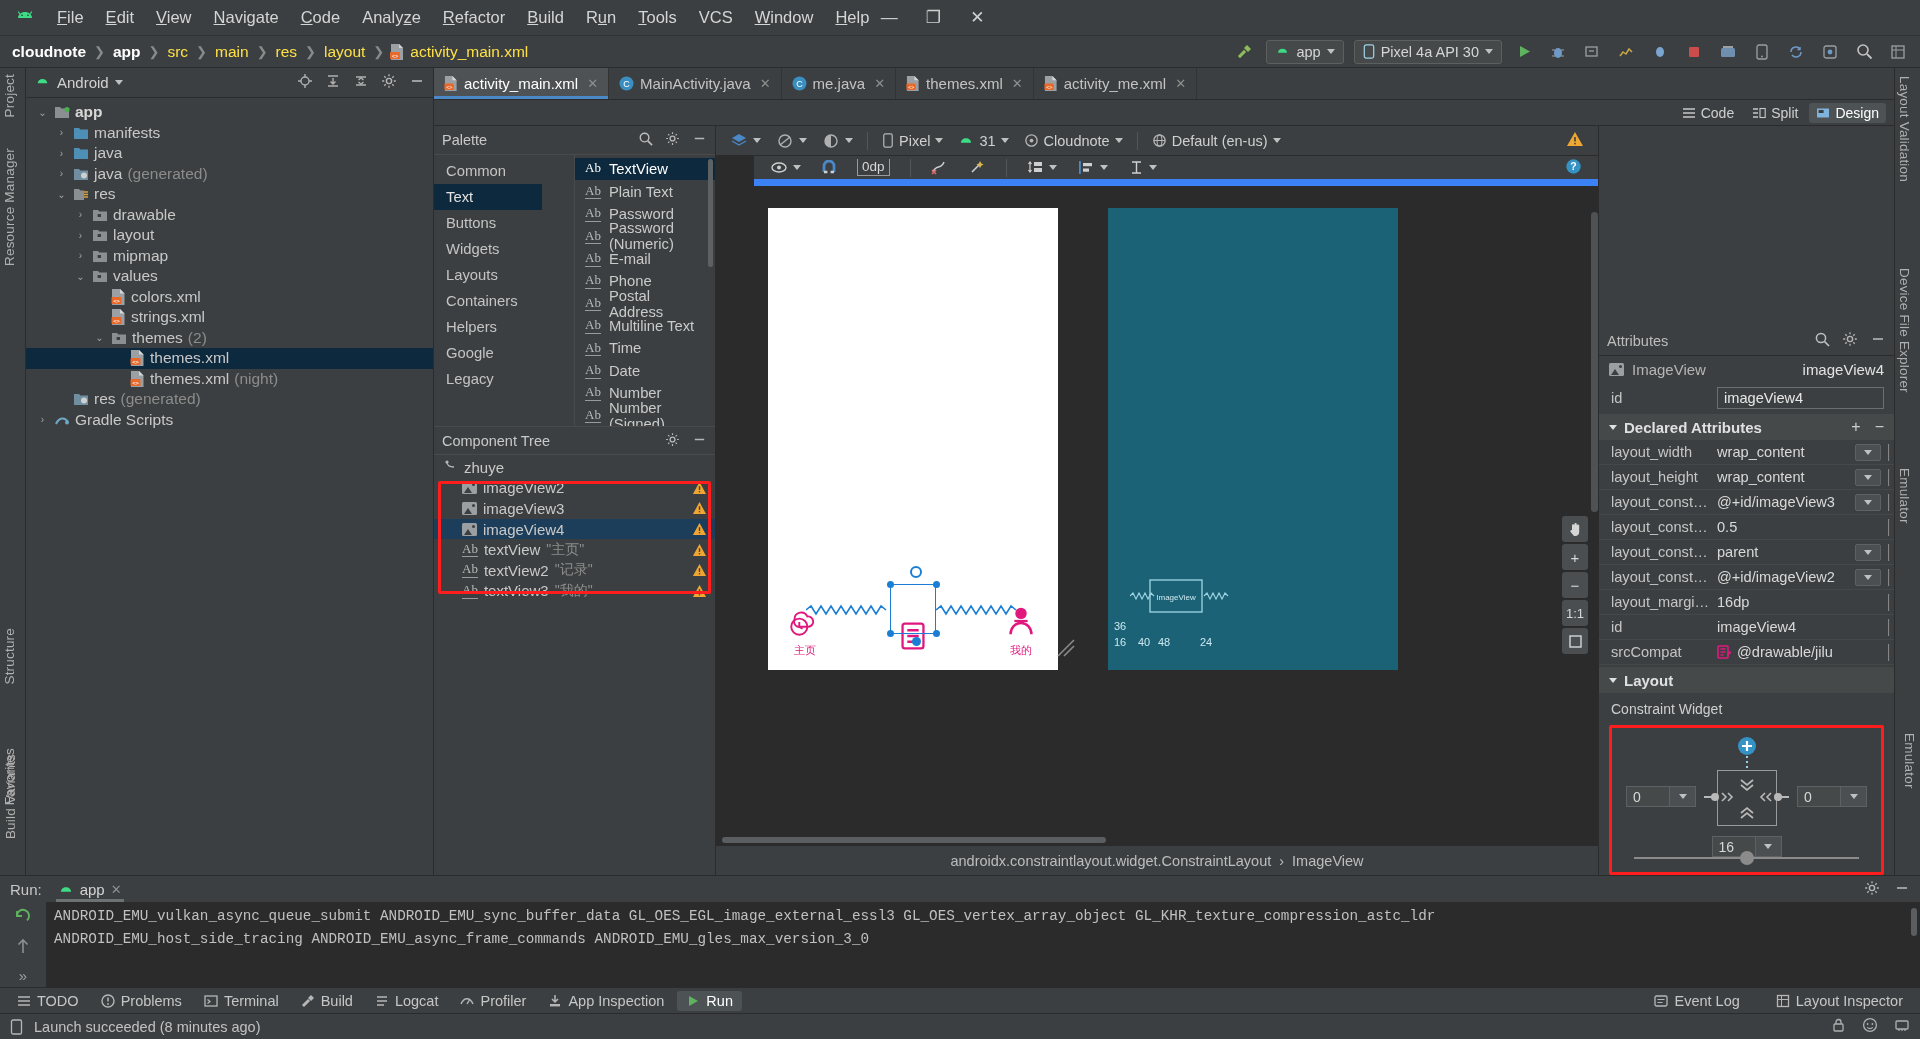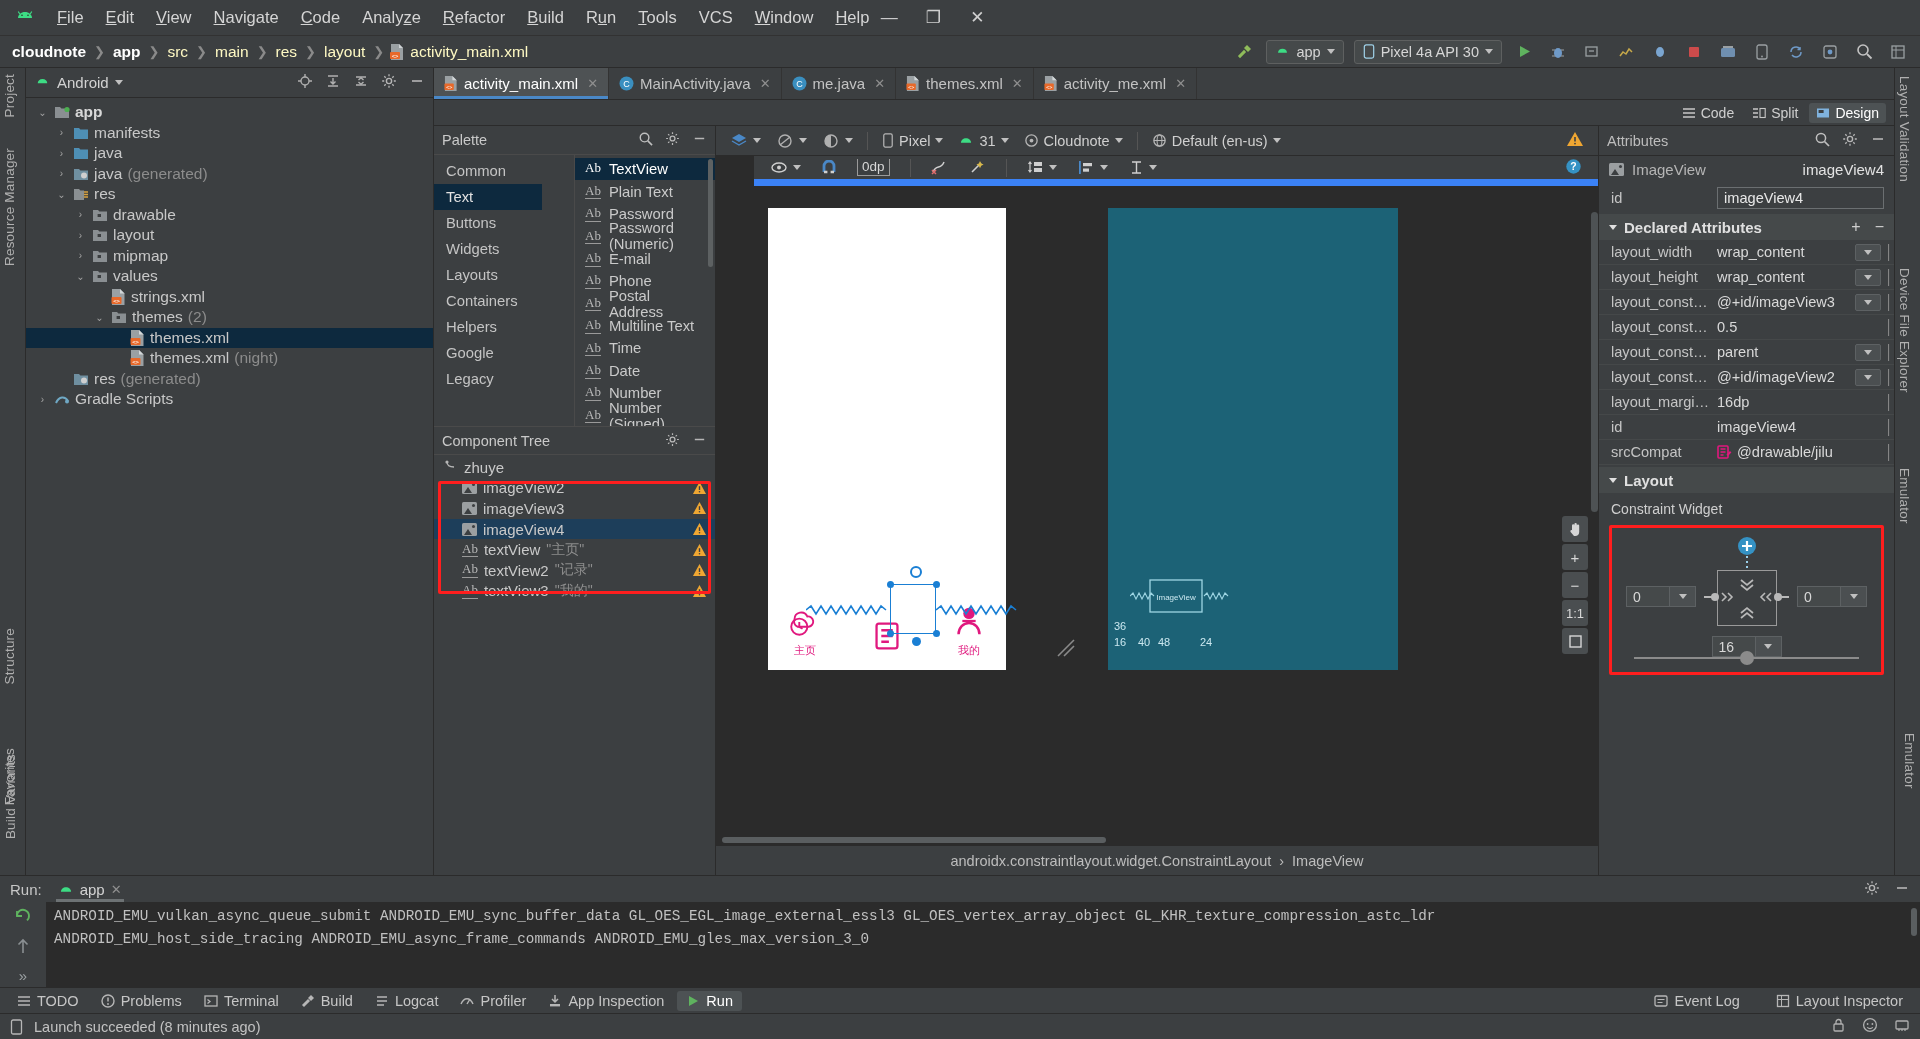--- a/index.html
+++ b/index.html
@@ -18,21 +18,21 @@
   .droid svg{ display:block; }
   .menu-item{ padding:4px 11px; font-size:16.5px; color:#d5d5d5; cursor:default; white-space:nowrap;}
   .menu-item u{ text-decoration:underline; }
   .win-title{ flex:1; text-align:center; color:#a9a9a9; font-size:16.5px; margin-left:-160px; }
   .wbtns{ display:flex; align-items:center; gap:26px; margin-right:14px; }
   .wbtn{ color:#cfcfcf; font-size:17px; width:18px; text-align:center; cursor:default;}
 
   
   .navbar{ height:32px; background:#3c3f41; display:flex; align-items:center; padding:0 10px;
            border-bottom:1px solid #2b2b2b; flex:0 0 32px; font-size:15.5px;}
-  .crumb{ color:#fef9c3; padding:0 2px;}
+  .crumb{ color:#fde047; padding:0 2px;}
   .crumb.b{ font-weight:bold; color:#ffffff;}
   .crumb-sep{ color:#8a8a8a; padding:0 6px; font-size:13px;}
   .xmlico{ width:14px;height:16px; display:inline-block; position:relative; vertical-align:-3px; margin-right:4px;}
   .tb-right{ margin-left:auto; display:flex; align-items:center; gap:10px;}
   .tb-ico{ width:24px; height:24px; display:flex; align-items:center; justify-content:center;
            color:#b6b6b6; font-size:15px; cursor:default; border-radius:3px;}
   .combo{ display:flex; align-items:center; gap:6px; height:24px; padding:0 8px; border:1px solid #5e6060;
           border-radius:3px; background:#45494a; font-size:14.5px; color:#d6d6d6; cursor:default;}
   .caret{ width:0;height:0;border-left:4px solid transparent;border-right:4px solid transparent;
           border-top:5px solid #c0c0c0; }
@@ -141,21 +141,21 @@
   .zbtn{ width:26px;height:26px; background:#4a4e50; color:#d8d8d8; display:flex; align-items:center;
          justify-content:center; font-size:15px; border-radius:3px; cursor:default;}
   .hscroll{ position:absolute; left:0; right:0; bottom:0; height:10px; }
   .hscroll i{ position:absolute; height:6px; top:2px; border-radius:3px; background:#5a5e60;}
   .breadfoot{ height:30px; display:flex; align-items:center; justify-content:center; gap:8px;
               font-size:14.5px; color:#bdbdbd; background:#3c3f41; border-top:1px solid #2b2b2b;
               flex:0 0 30px;}
 
   
   .attrs{ width:296px; flex:0 0 296px; background:#3c3f41; border-left:1px solid #2b2b2b;
-          display:flex; flex-direction:column; position:relative;}
+          display:flex; flex-direction:column; position:relative;justify-content:flex-end;}
   .atrow{ display:flex; align-items:center; height:25px; font-size:14.6px; border-bottom:1px solid #454849;}
   .atname{ width:112px; flex:0 0 112px; padding-left:12px; color:#c5c5c5; overflow:hidden;
            text-overflow:ellipsis; white-space:nowrap;}
   .atval{ flex:1; color:#d9d9d9; padding-left:6px; display:flex; align-items:center; gap:5px;
           overflow:hidden; white-space:nowrap;}
   .atdrop{ width:26px;height:17px; background:#4b4f51; border:1px solid #5d6163; border-radius:2px;
            display:flex;align-items:center;justify-content:center; margin-right:4px; flex:0 0 26px;}
   .atbrack{ width:9px; color:#8d8d8d; font-size:14px; flex:0 0 9px;}
   .sechead{ height:26px; display:flex; align-items:center; gap:7px; padding:0 10px; background:#45494a;
             font-size:15px; font-weight:bold; color:#e0e0e0;}
@@ -490,20 +490,32 @@
           </div>
           <div class="node" style="padding-left: 48px;">
             <span class="arrow">⌄</span>
             <span style="display: flex; align-items: center; flex: 0 0 auto;">
               <svg width="16" height="14" viewBox="0 0 16 14">
                 <path d="M1 2h5l1.4 1.6H15V13H1z" fill="#8a8f92"></path>
                 <rect x="5.6" y="6" width="3.4" height="3" fill="#3c3f41"></rect>
               </svg>
             </span>
             <span class="nlabel">values</span>
+          </div>
+          <div class="node" style="padding-left: 67px;">
+            <span class="arrow"></span>
+            <span style="display: flex; align-items: center; flex: 0 0 auto;">
+              <svg width="15" height="16" viewBox="0 0 15 16">
+                <path d="M1 0h8l4.5 4.5V16H1z" fill="#9aa0a3"></path>
+                <path d="M9 0l4.5 4.5H9z" fill="#d3d7d9"></path>
+                <rect x="0.5" y="8" width="10" height="7" rx="1" fill="#e8692a"></rect>
+                <text x="5.5" y="13.7" font-size="5.6" fill="#fff" text-anchor="middle" font-family="monospace">&lt;&gt;</text>
+              </svg>
+            </span>
+            <span class="nlabel">colors.xml</span>
           </div>
           <div class="node" style="padding-left: 67px;">
             <span class="arrow"></span>
             <span style="display: flex; align-items: center; flex: 0 0 auto;">
               <svg width="15" height="16" viewBox="0 0 15 16">
                 <path d="M1 0h8l4.5 4.5V16H1z" fill="#9aa0a3"></path>
                 <path d="M9 0l4.5 4.5H9z" fill="#d3d7d9"></path>
                 <rect x="0.5" y="8" width="10" height="7" rx="1" fill="#e8692a"></rect>
                 <text x="5.5" y="13.7" font-size="5.6" fill="#fff" text-anchor="middle" font-family="monospace">&lt;&gt;</text>
               </svg>
@@ -955,21 +967,21 @@
             <span style="margin-left:auto;margin-right:6px;">
               <svg width="17" height="17" viewBox="0 0 17 17">
                   <circle cx="8.5" cy="8.5" r="7.2" fill="#3592c4"></circle>
                   <text x="8.5" y="12.3" font-size="10.5" fill="#fff" text-anchor="middle" font-family="sans-serif" font-weight="bold">?</text>
                 </svg>
             </span>
           </div>
 
           <div class="canvas">
 
-            <div class="phone" style="left:52px; top:22px; width:238px; height:462px;">
+            <div class="phone" style="left:52px; top:22px; width:290px; height:462px;">
               <div class="navrow" style="left:18px; right:18px; bottom:12px;">
                 <div class="navitem">
                   <svg width="38" height="38" viewBox="0 0 40 40">
                     <path d="M9 18a7 7 0 0113.4-2.8A5.4 5.4 0 1124 26H12a6 6 0 01-3-8z" fill="none" stroke="#e0187e" stroke-width="2"></path>
                     <circle cx="14" cy="26" r="8.5" fill="none" stroke="#e0187e" stroke-width="2"></circle>
                     <path d="M14 21v5.2l3.4 2" fill="none" stroke="#e0187e" stroke-width="2"></path>
                   </svg>
                   <span class="navlabel">主页</span>
                 </div>
                 <div class="navitem" style="position:relative;">

